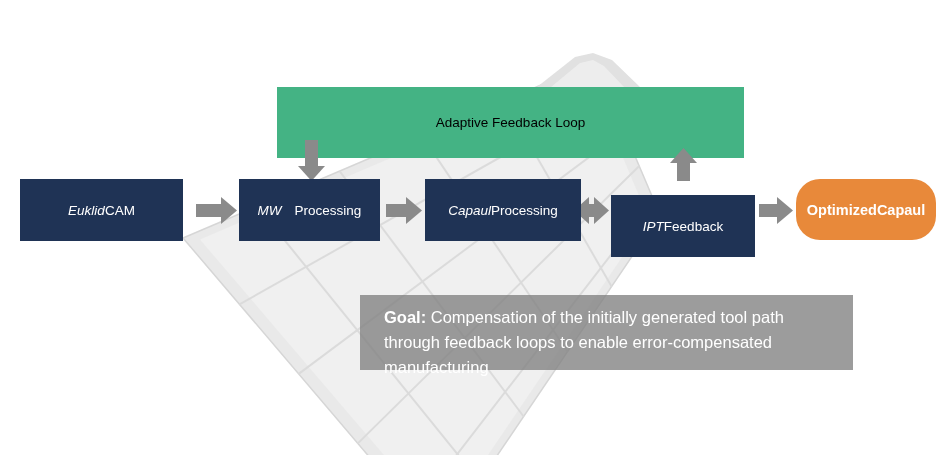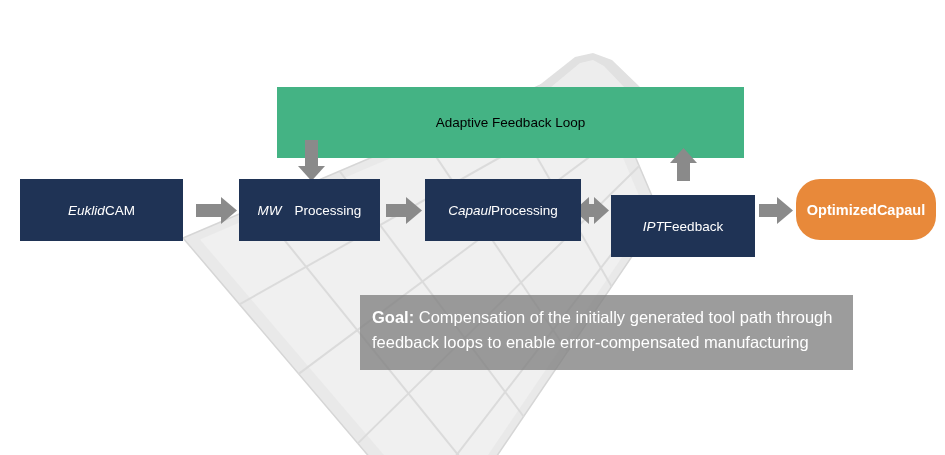--- a/index.html
+++ b/index.html
@@ -37,21 +37,21 @@
     position:absolute;left:277px;top:87px;width:467px;height:71px;
     background:#44b384;color:#000000;
     display:flex;flex-direction:row;justify-content:center;align-items:center;
     text-align:center;font-size:13.5px;line-height:23px;
   }
 
   #goal-box{
     position:absolute;left:360px;top:295px;width:493px;height:75px;
     background:rgba(128,128,128,0.78);
     color:#ffffff;font-size:16.5px;line-height:25px;
-    padding:10px 12px;box-sizing:border-box;
+    padding:10px 24px;box-sizing:border-box;
   }
   #goal-box .goal-label{font-weight:bold;}
 </style>
 </head>
 <body>
 
 <div id="canvas">
 
   <svg id="bg-tray" viewBox="0 0 945 455" aria-hidden="true">
     <g opacity="0.9">

